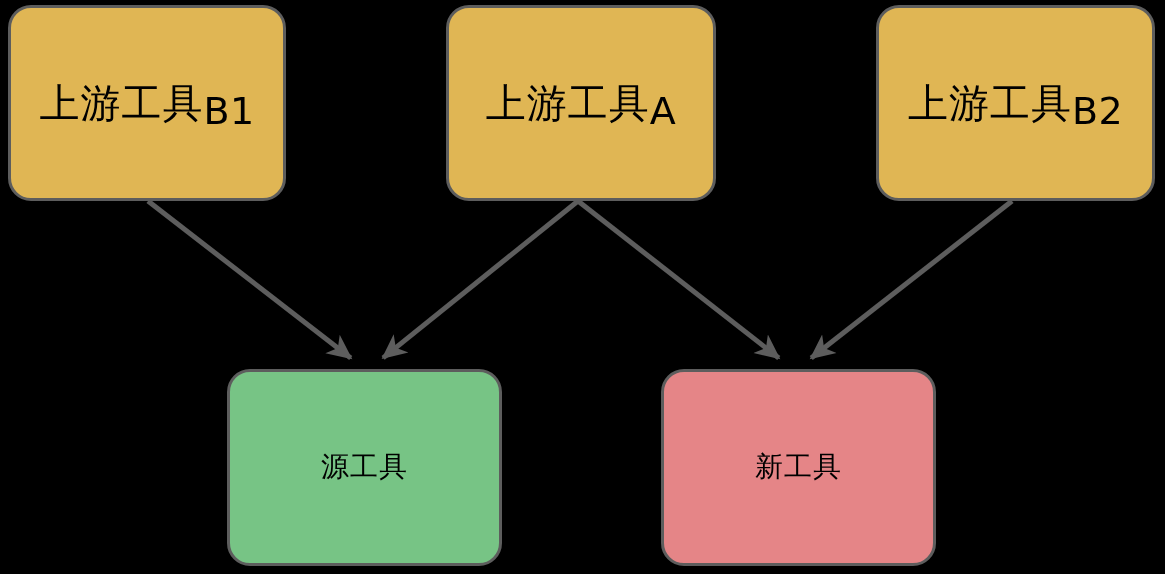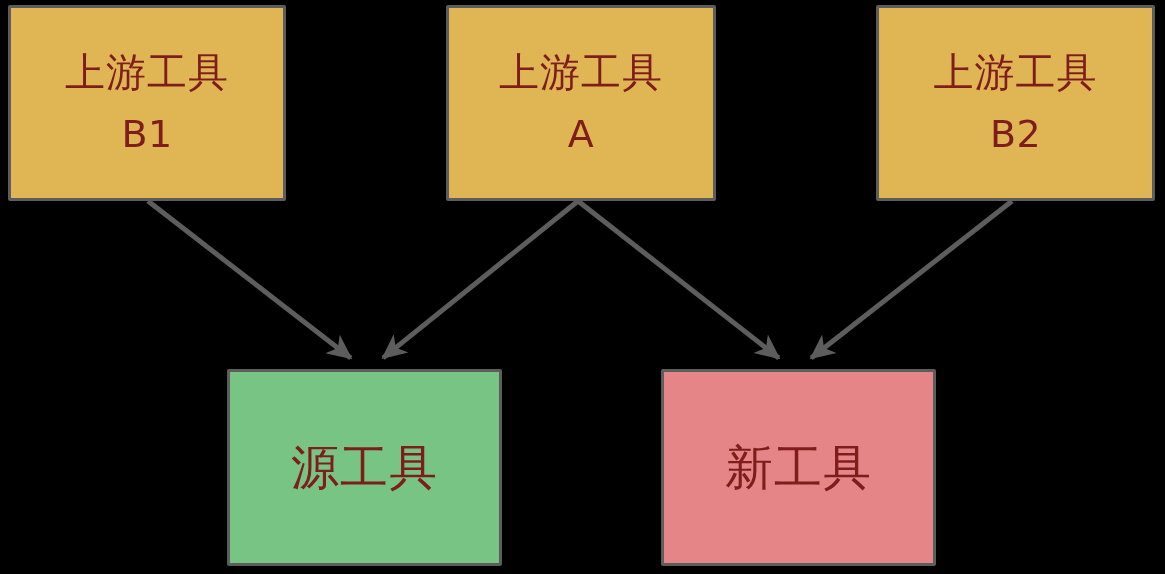--- a/index.html
+++ b/index.html
@@ -12,40 +12,40 @@
     width: 1165px;
     height: 574px;
     background: #000000;
     overflow: hidden;
     font-family: "DejaVu Sans", "Liberation Sans", sans-serif;
   }
   .node {
     position: absolute;
     box-sizing: border-box;
     border: 3px solid #5d5d5d;
-    border-radius: 2px;
+    border-radius: 23px;
     display: flex;
-    flex-direction: column;
+    flex-direction: row;
     align-items: center;
     justify-content: center;
-    color: #7f1d1d;
+    color: #000000;
     text-align: center;
     line-height: 1.15;
   }
   .node .title {
     font-size: 40px;
     letter-spacing: 1px;
   }
   .node .sub {
     font-size: 38px;
     margin-top: 18px;
     letter-spacing: 0.5px;
   }
   .node.single .title {
-    font-size: 48px;
+    font-size: 28px;
   }
   .upstream { background: #e0b654; }
   .source   { background: #77c485; }
   .newtool  { background: #e58587; }
 
   #edges {
     position: absolute;
     left: 0;
     top: 0;
     width: 1165px;

